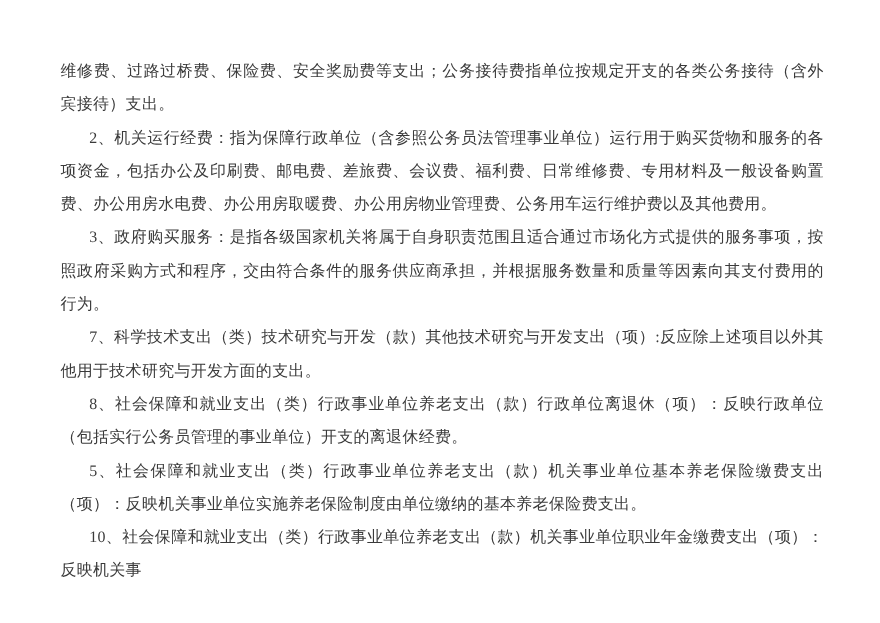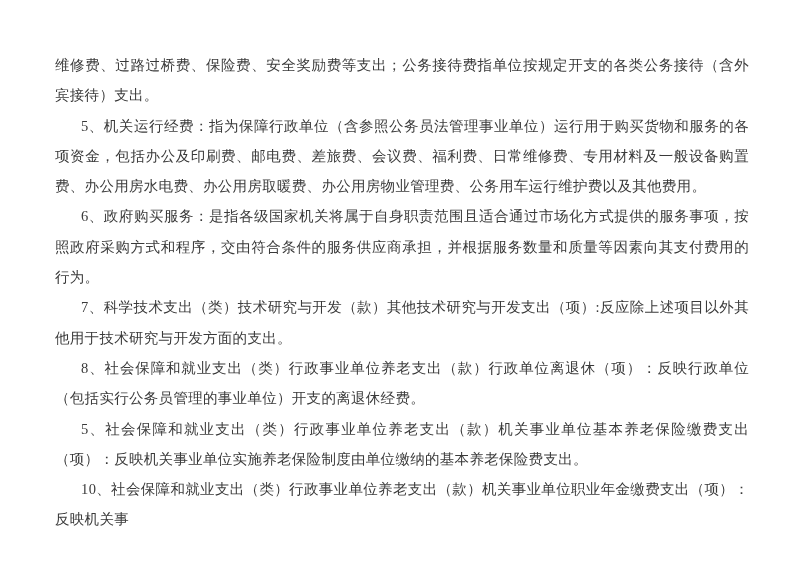--- a/index.html
+++ b/index.html
@@ -44,21 +44,21 @@
     letter-spacing: 0.5px;
     margin-left: 20px;
   }
 </style>
 </head>
 <body>
 
 <div class="page">
   <div class="content">
     <p>维修费、过路过桥费、保险费、安全奖励费等支出；公务接待费指单位按规定开支的各类公务接待（含外宾接待）支出。</p>
-    <p class="indent">5、机关运行经费：指为保障行政单位（含参照公务员法管理事业单位）运行用于购买货物和服务的各项资金，包括办公及印刷费、邮电费、差旅费、会议费、福利费、日常维修费、专用材料及一般设备购置费、办公用房水电费、办公用房取暖费、办公用房物业管理费、公务用车运行维护费以及其他费用。</p>
-    <p class="indent">6、政府购买服务：是指各级国家机关将属于自身职责范围且适合通过市场化方式提供的服务事项，按照政府采购方式和程序，交由符合条件的服务供应商承担，并根据服务数量和质量等因素向其支付费用的行为。</p>
+    <p class="indent">2、机关运行经费：指为保障行政单位（含参照公务员法管理事业单位）运行用于购买货物和服务的各项资金，包括办公及印刷费、邮电费、差旅费、会议费、福利费、日常维修费、专用材料及一般设备购置费、办公用房水电费、办公用房取暖费、办公用房物业管理费、公务用车运行维护费以及其他费用。</p>
+    <p class="indent">3、政府购买服务：是指各级国家机关将属于自身职责范围且适合通过市场化方式提供的服务事项，按照政府采购方式和程序，交由符合条件的服务供应商承担，并根据服务数量和质量等因素向其支付费用的行为。</p>
     <p class="indent">7、科学技术支出（类）技术研究与开发（款）其他技术研究与开发支出（项）:反应除上述项目以外其他用于技术研究与开发方面的支出。</p>
     <p class="indent">8、社会保障和就业支出（类）行政事业单位养老支出（款）行政单位离退休（项）：反映行政单位（包括实行公务员管理的事业单位）开支的离退休经费。</p>
     <p class="indent">5、社会保障和就业支出（类）行政事业单位养老支出（款）机关事业单位基本养老保险缴费支出（项）：反映机关事业单位实施养老保险制度由单位缴纳的基本养老保险费支出。</p>
     <p class="indent">10、社会保障和就业支出（类）行政事业单位养老支出（款）机关事业单位职业年金缴费支出（项）：反映机关事</p>
   </div>
   <div class="page-number">12</div>
 </div>
 
 </body></html>

